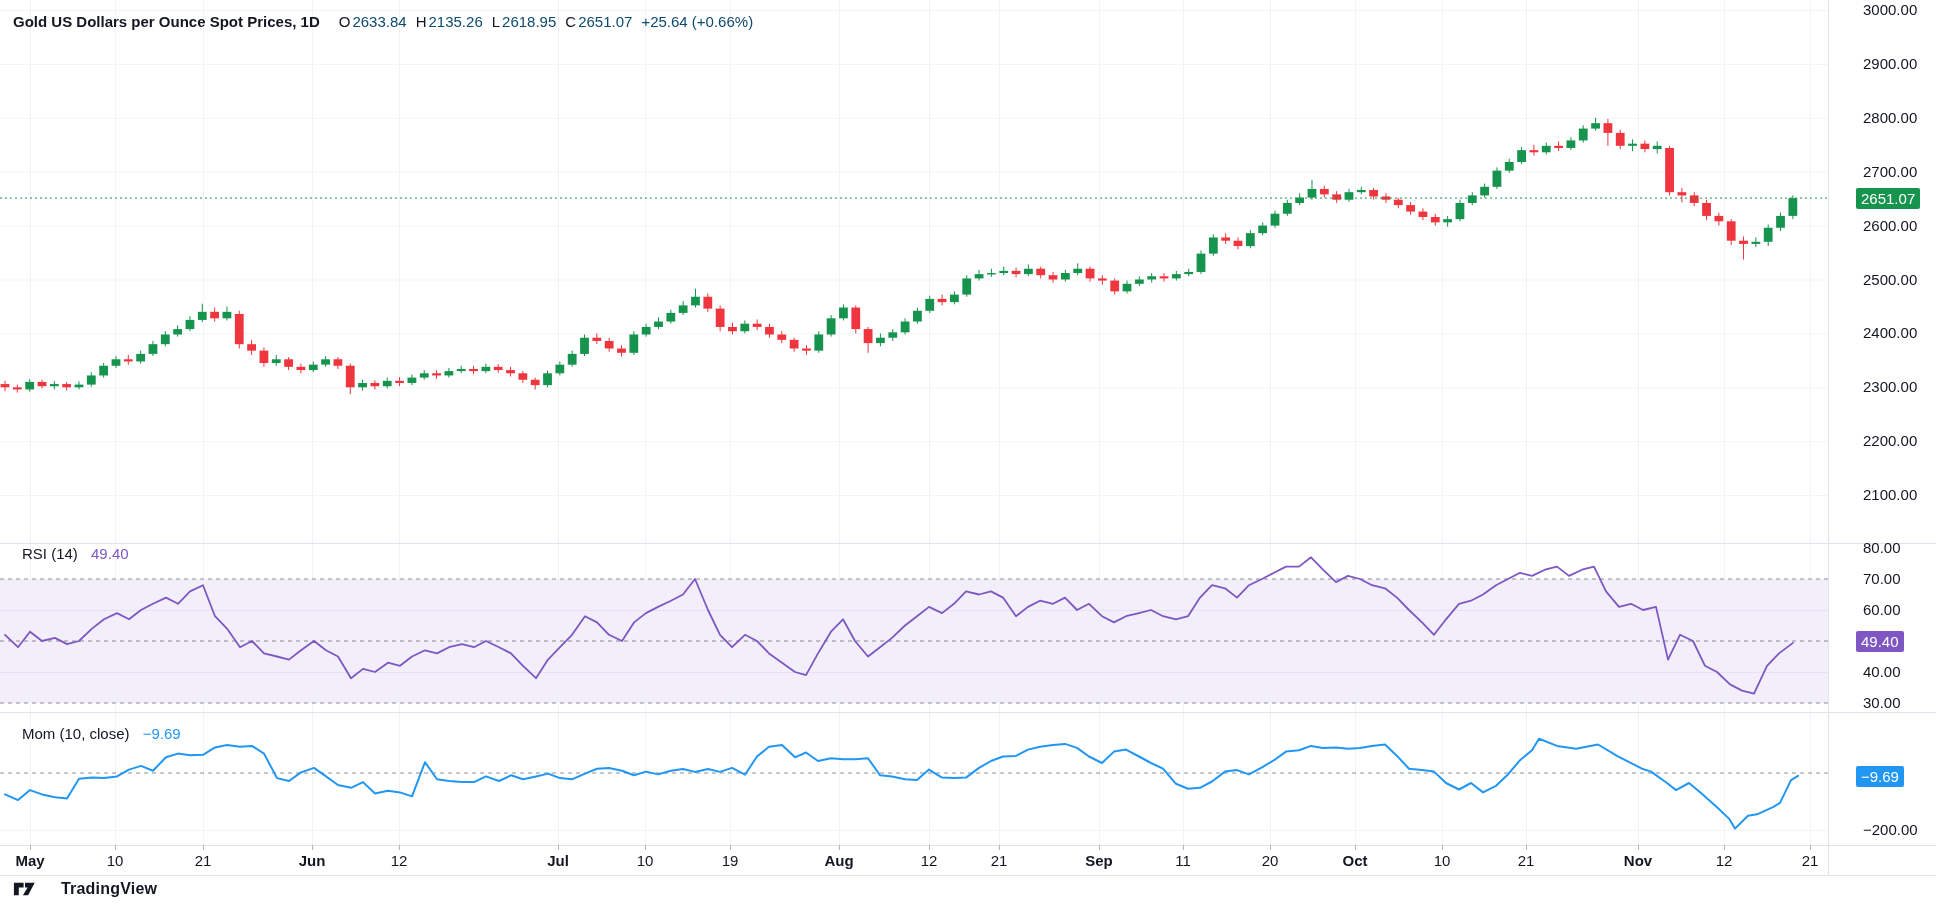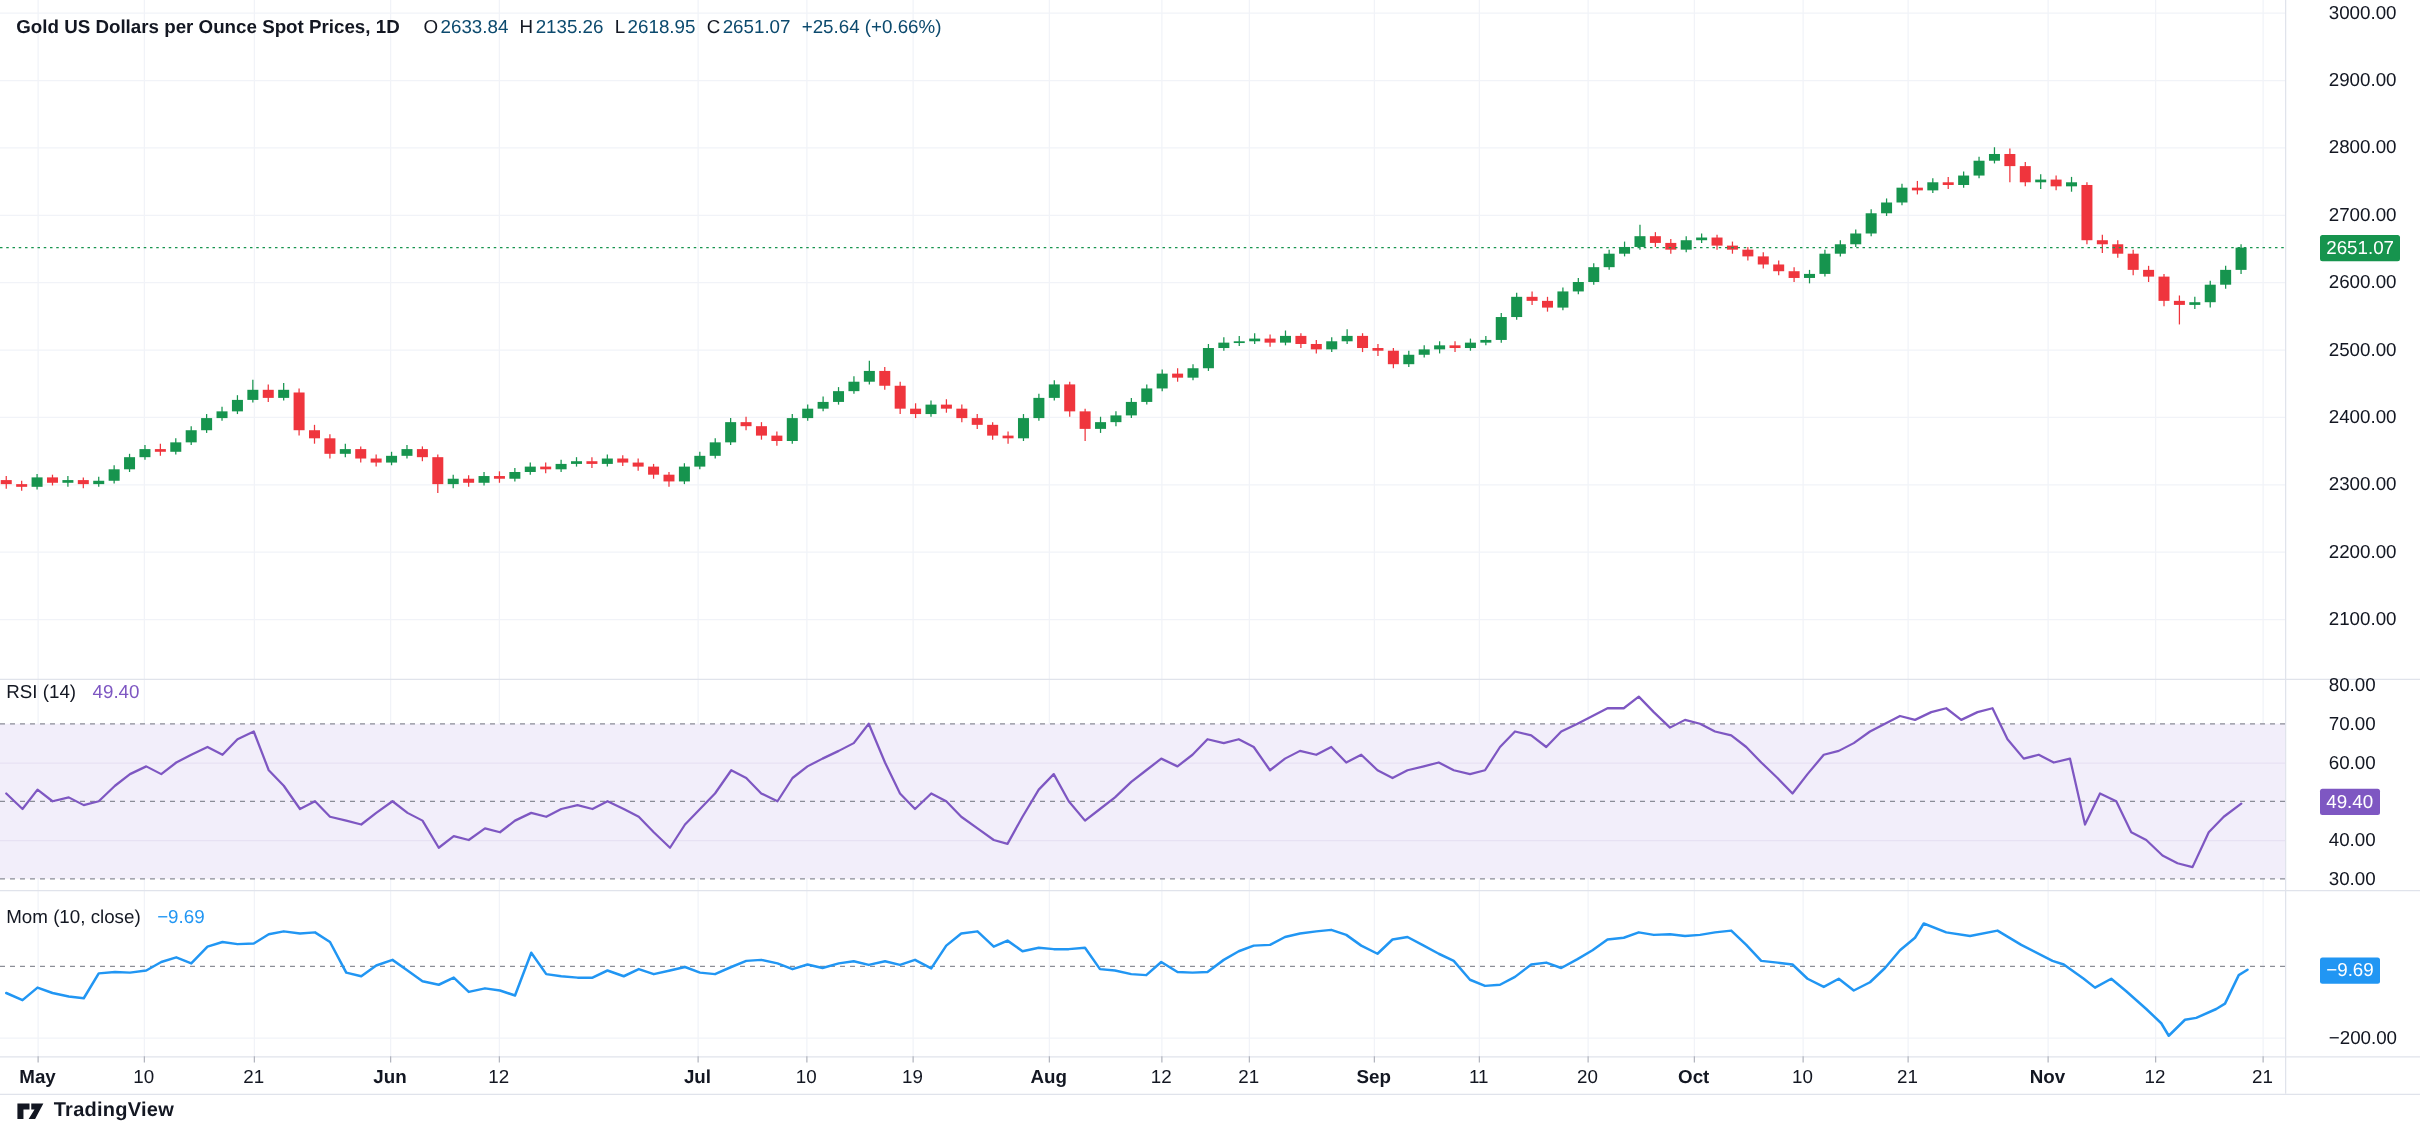--- a/index.html
+++ b/index.html
@@ -7,25 +7,25 @@
     position:relative;width:1936px;height:910px;background:#ffffff;overflow:hidden;
     font-family:"Liberation Sans","DejaVu Sans",sans-serif;color:#131722;
   }
   #chart-svg{position:absolute;left:0;top:0;}
   .legend{position:absolute;left:13px;top:13px;display:flex;align-items:center;
     font-size:15px;line-height:18px;white-space:nowrap;}
   .legend .title{font-weight:700;margin-right:10px;}
   .legend .ohlc-letter{margin-left:9px;color:#131722;}
   .legend .ohlc-value{margin-left:2px;font-weight:500;}
   .legend .chg{margin-left:9px;font-weight:500;}
-  .pane-label{position:absolute;left:5px;font-size:15px;line-height:16px;white-space:nowrap;}
+  .pane-label{position:absolute;left:22px;font-size:15px;line-height:16px;white-space:nowrap;}
   .pane-label .val{margin-left:9px;font-weight:500;}
   .badge{position:absolute;left:1856px;height:21px;line-height:21px;padding:0 5px;
     border-radius:2px;color:#fff;font-size:15px;}
-  .footer{position:absolute;left:13px;top:880px;display:flex;align-items:center;gap:6px;}
+  .footer{position:absolute;left:13px;top:880px;display:flex;align-items:center;gap:24px;}
   .footer .brand{font-size:16px;font-weight:600;color:#131722;letter-spacing:.2px;}
   .green{color:#0c4a6e;}
   .purple{color:#7E57C2;}
   .blue{color:#2196F3;}
 </style>
 </head>
 <body>
 
 <div class="stage">
 

